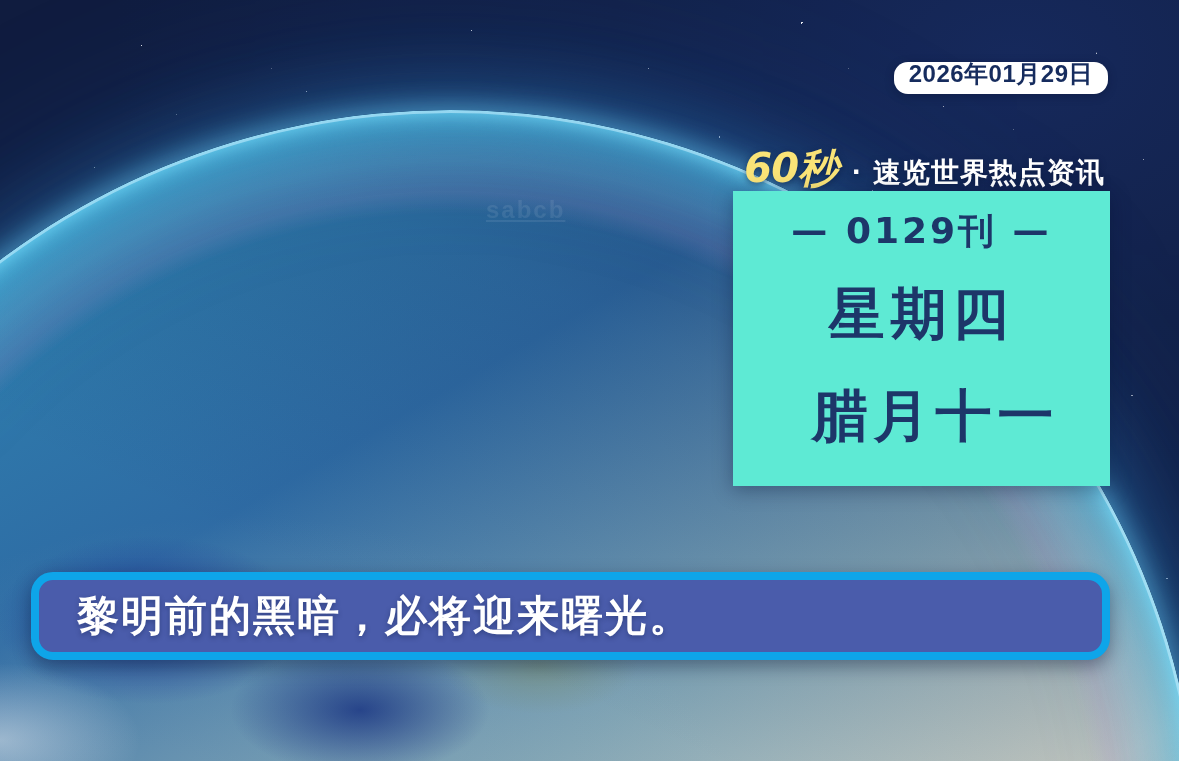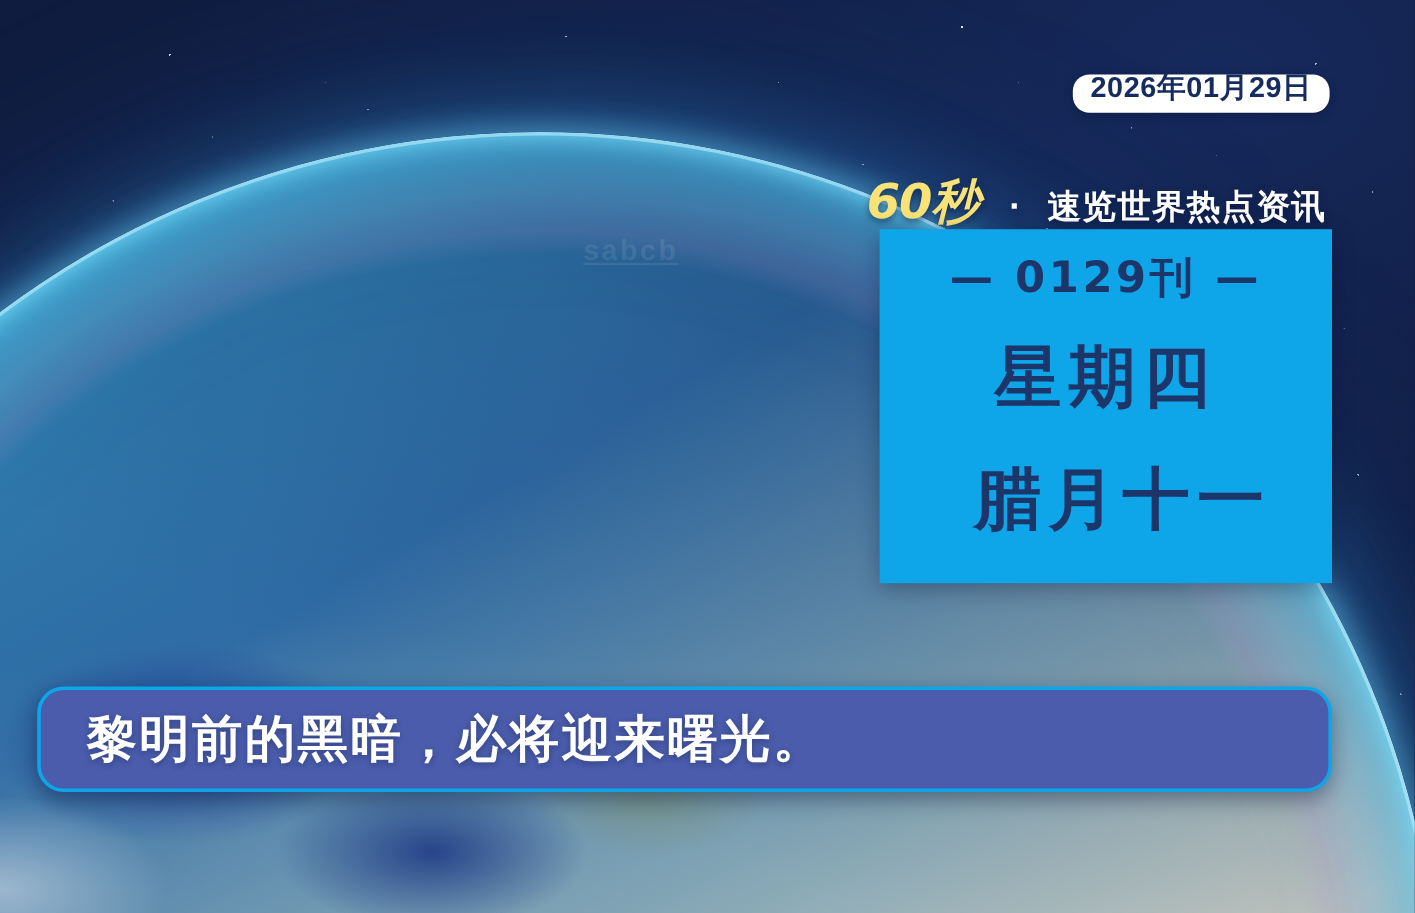--- a/index.html
+++ b/index.html
@@ -199,21 +199,21 @@
     z-index:7;
     box-shadow:0 2px 8px rgba(5,15,45,.35);
   }
 
   
   .tagline {
     position:absolute;
     right:74px; top:141px;
     display:flex;
     align-items:baseline;
-    gap:16px;
+    gap:5px;
     z-index:7;
     white-space:nowrap;
   }
   .tag-60 {
     font-family:"DejaVu Sans","Liberation Sans",sans-serif;
     color:#f9e377;
     font-weight:700;
     font-size:40px;
     font-style:italic;
     letter-spacing:-1px;
@@ -232,21 +232,21 @@
     font-size:28px;
     letter-spacing:1px;
     text-shadow:0 2px 6px rgba(8,20,55,.55);
   }
 
   
   .info-card {
     position:absolute;
     left:733px; top:191px;
     width:377px; height:295px;
-    background:#0ea5e9;
+    background:#5eead4;
     z-index:7;
     display:flex;
     flex-direction:column;
     align-items:center;
     justify-content:flex-start;
     padding-top:16px;
     box-shadow:0 4px 18px rgba(5,15,45,.35);
   }
   .card-issue {
     color:#1d3669;
@@ -273,21 +273,21 @@
     white-space:nowrap;
     margin-left:28px;
   }
 
   
   .quote-banner {
     position:absolute;
     left:31px; top:572px;
     width:1079px; height:88px;
     background:#4a5cab;
-    border:3px solid #0ea5e9;
+    border:8px solid #0ea5e9;
     border-radius:22px;
     display:flex;
     align-items:center;
     z-index:7;
     box-shadow:0 6px 18px rgba(5,15,45,.40);
   }
   .quote-text {
     color:#ffffff;
     font-weight:700;
     font-size:42px;

